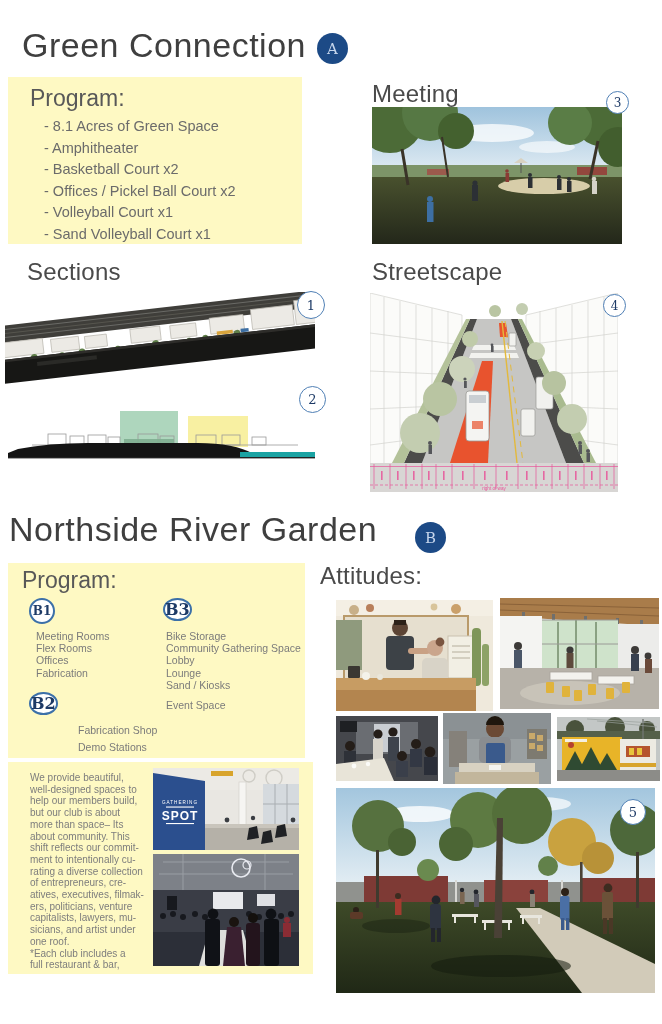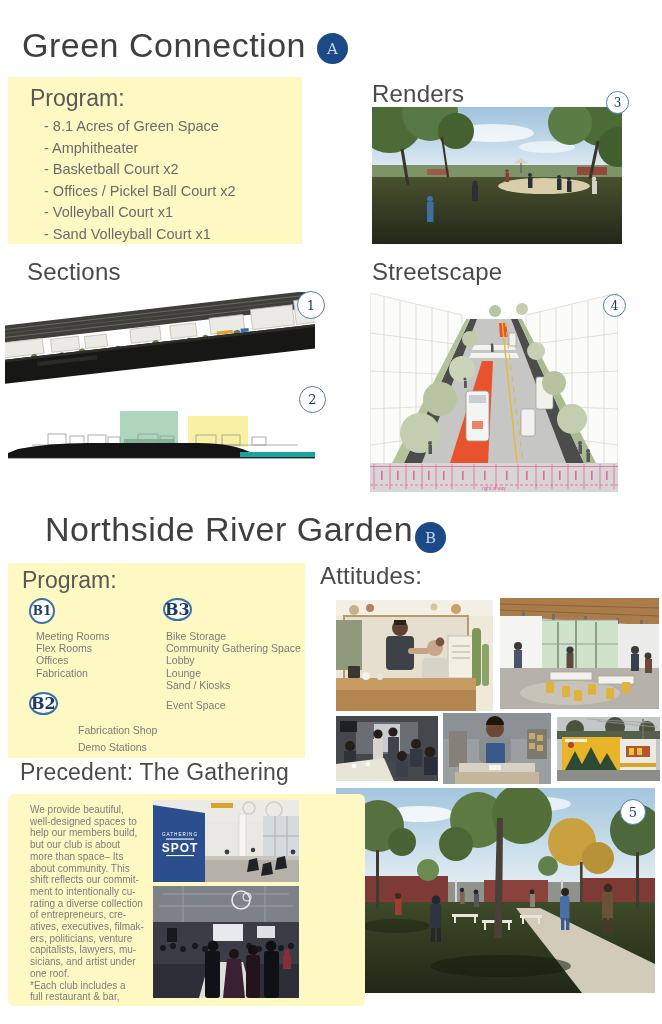--- a/index.html
+++ b/index.html
@@ -31,42 +31,42 @@
   #img-renders{left:372px;top:107px;}
   #badge-3{left:606px;top:91px;width:23px;height:23px;font-size:12px;}
   #sections-h{left:27px;top:258px;}
   #img-axon{left:5px;top:292px;}
   #badge-1{left:297px;top:291px;width:28px;height:28px;font-size:13px;}
   #img-elevation{left:8px;top:403px;}
   #badge-2{left:299px;top:386px;width:27px;height:27px;font-size:13px;}
   #streetscape-h{left:372px;top:258px;text-align:center;}
   #img-streetscape{left:370px;top:293px;}
   #badge-4{left:603px;top:294px;width:23px;height:23px;font-size:12px;}
-  #title-b{left:9px;top:510px;margin-left:36px;}
+  #title-b{left:9px;top:510px;}
   #badge-b{left:415px;top:522px;width:31px;height:31px;font-size:15px;}
   #panel-b{left:8px;top:563px;width:297px;height:195px;}
   #panel-b .panel-heading{margin:4px 0 0 14px;}
   #badge-b1{left:21px;top:35px;width:26px;height:26px;font-size:12px;}
   #list-b1{left:28px;top:67px;}
   #badge-b2{left:21px;top:129px;}
   #list-b2{left:28px;top:161px;}
   #list-b2 .mi{margin-bottom:5px;padding-left:42px;}
   #badge-b3{left:155px;top:35px;}
   #list-b3{left:158px;top:67px;}
   #list-b3 .mi-gap{margin-top:8px;}
   #attitudes-h{left:320px;top:562px;}
   #photo-cafe{left:336px;top:600px;}
   #photo-workshop{left:500px;top:598px;}
   #photo-meeting{left:336px;top:716px;}
   #photo-maker{left:443px;top:713px;}
   #photo-mural{left:557px;top:717px;}
   #img-park{left:336px;top:788px;}
   #badge-5{left:620px;top:799px;width:26px;height:26px;font-size:13px;}
   #precedent-h{left:20px;top:759px;font-size:23px;}
-  #panel-prec{left:8px;top:794px;width:357px;height:212px;border-radius:6px;}
+  #panel-prec{left:8px;top:762px;width:305px;height:212px;}
   #panel-prec .quote{left:22px;top:10px;width:124px;}
   #photo-gathering{left:145px;top:6px;}
   #photo-event{left:145px;top:92px;}
 </style>
 </head>
 <body>
 
 <div class="page">
 
   <div class="title" id="title-a">Green Connection</div>
@@ -77,21 +77,21 @@
     <div>
       <div class="prog-item">- 8.1 Acres of Green Space</div>
       <div class="prog-item">- Amphitheater</div>
       <div class="prog-item">- Basketball Court x2</div>
       <div class="prog-item">- Offices / Pickel Ball Court x2</div>
       <div class="prog-item">- Volleyball Court x1</div>
       <div class="prog-item">- Sand Volleyball Court x1</div>
     </div>
   </div>
 
-  <div class="h2" id="renders-h">Renders</div>
+  <div class="h2" id="renders-h">Meeting</div>
 
   <svg class="img" id="img-renders" width="250" height="137" viewBox="0 0 250 137">
     <defs>
       <linearGradient id="skyG" x1="0" y1="0" x2="0" y2="1">
         <stop offset="0" stop-color="#9fc3dd"></stop>
           <stop offset="1" stop-color="#e9f1f6"></stop>
       </linearGradient>
       <linearGradient id="grassG" x1="0" y1="0" x2="0" y2="1">
         <stop offset="0" stop-color="#49512e"></stop>
           <stop offset="1" stop-color="#23271a"></stop>

